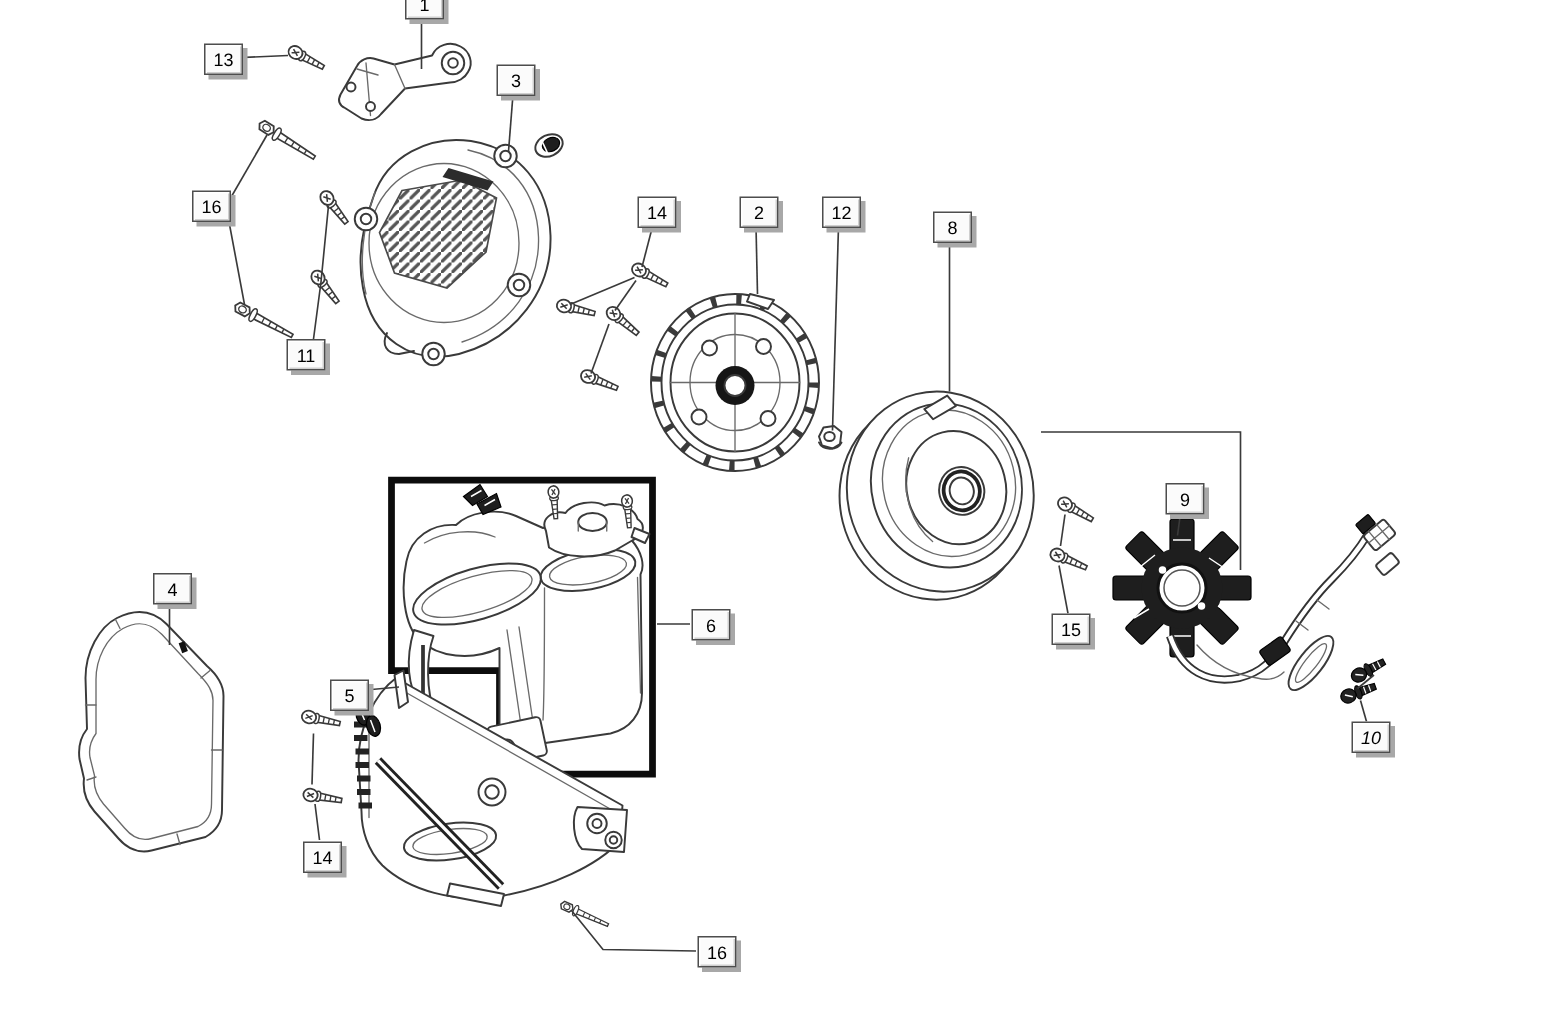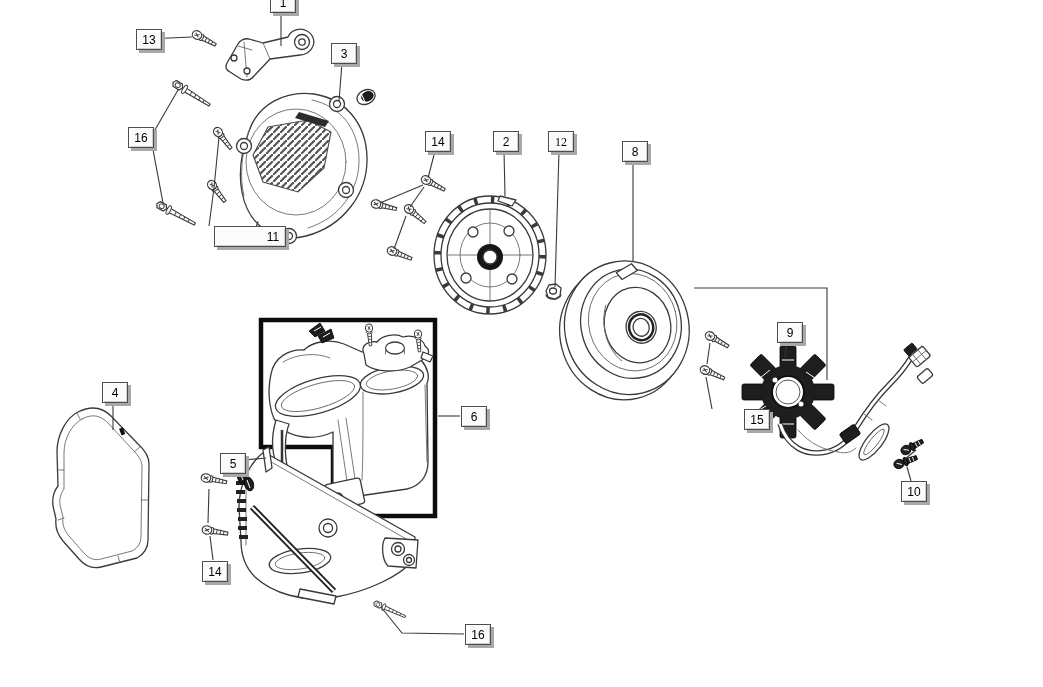--- a/index.html
+++ b/index.html
@@ -281,27 +281,27 @@
       <polyline points="213,560 210,536"></polyline>
       <polyline points="208,523 209,489"></polyline>
       <polyline points="464,634 402,633 381,607"></polyline>
     </svg>
 
   <div id="callout-layer">
       <div class="callout" style="left: 270px; top: -8px;">1</div>
       <div class="callout" style="left: 136px; top: 29px;">13</div>
       <div class="callout" style="left: 331px; top: 43px;">3</div>
       <div class="callout" style="left: 128px; top: 127px;">16</div>
-      <div class="callout" style="left: 214px; top: 226px; padding-left: 46px;">11</div>
+      <div class="callout" style="left: 191px; top: 226px;">11</div>
       <div class="callout" style="left: 425px; top: 131px;">14</div>
       <div class="callout" style="left: 493px; top: 131px;">2</div>
-      <div class="callout" style="left: 548px; top: 131px; font-family: Liberation Serif, serif;">12</div>
+      <div class="callout" style="left: 548px; top: 131px;">12</div>
       <div class="callout" style="left: 622px; top: 141px;">8</div>
       <div class="callout" style="left: 777px; top: 322px;">9</div>
-      <div class="callout" style="left: 701px; top: 409px; margin-left: 43px;">15</div>
-      <div class="callout" style="left: 901px; top: 481px;">10</div>
+      <div class="callout" style="left: 701px; top: 409px;">15</div>
+      <div class="callout" style="left: 901px; top: 481px; font-style: italic;">10</div>
       <div class="callout" style="left: 102px; top: 382px;">4</div>
       <div class="callout" style="left: 461px; top: 406px;">6</div>
       <div class="callout" style="left: 220px; top: 453px;">5</div>
       <div class="callout" style="left: 202px; top: 561px;">14</div>
       <div class="callout" style="left: 465px; top: 624px;">16</div>
     </div>
 </div>
 
 </body></html>

